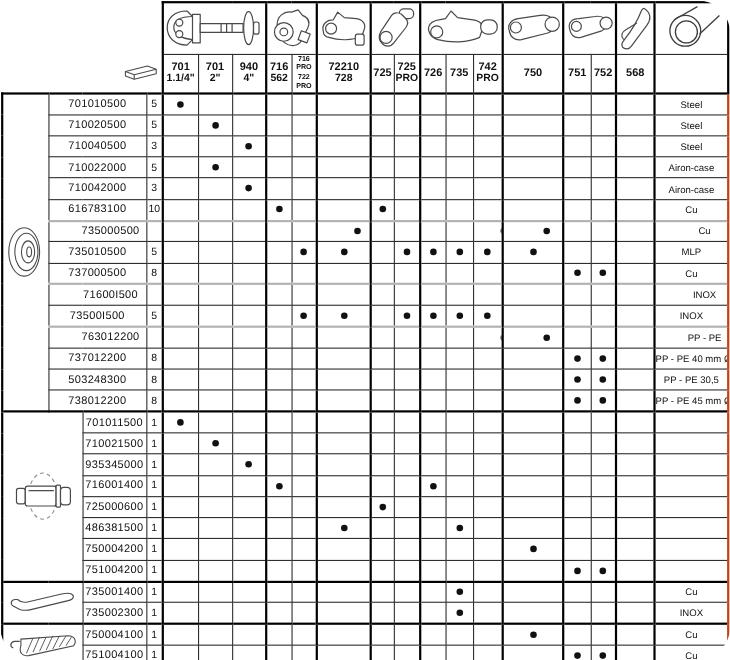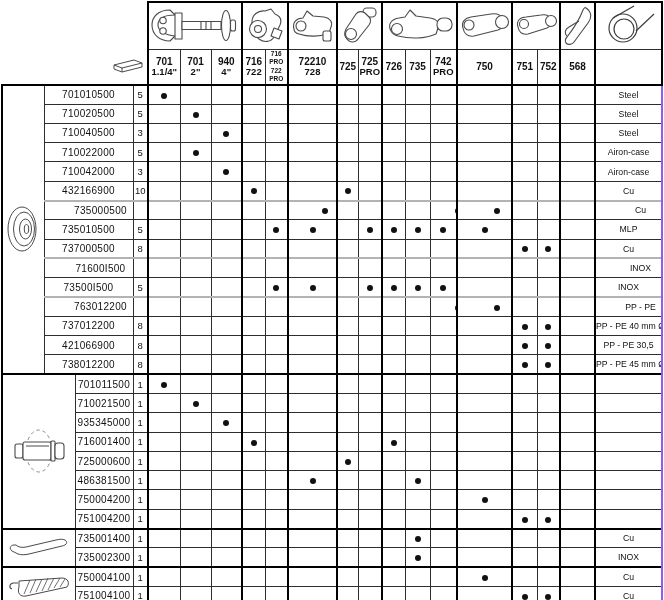--- a/index.html
+++ b/index.html
@@ -1,35 +1,35 @@
 <!DOCTYPE html>
 <html><head>
 <meta charset="utf-8">
 <style>
   html,body{margin:0;padding:0;background:#fff;}
   .page{width:664px;height:600px;background:#fff;position:relative;overflow:hidden;
-        font-family:"Liberation Sans","DejaVu Sans",sans-serif;color:#111;}
+        font-family:"Liberation Sans","DejaVu Sans",sans-serif;color:#111;border-radius:31px;}
   table{border-collapse:collapse;table-layout:fixed;width:662px;margin:1px 0 0 1px;}
   td{padding:0;text-align:center;vertical-align:middle;overflow:hidden;}
   
   .img{height:46px;border:1px solid #2e2e2e;border-top:2px solid #000;background:#fff;}
   .img svg{display:block;margin:0 auto;}
   .lab{height:29px;border:1px solid #2e2e2e;font-weight:bold;}
   .l0{font-size:10px;line-height:1.15;}
   .l1{font-size:9.5px;line-height:1.1;}
   .tiny{font-size:6.5px;line-height:1.3;}
   .nb{border:none;background:#fff;}
   .corner{display:flex;justify-content:flex-end;align-items:flex-end;height:100%;
           padding:0 3px 2px 0;box-sizing:border-box;}
   
   tbody tr{height:19.3px;}
   tbody td{border:1px solid #2e2e2e;font-size:10px;}
   .part{letter-spacing:.3px;}
   .qty{font-size:9.5px;}
-  .mat{font-size:8.7px;white-space:nowrap;border-right:2px solid #8b5cf6;margin-top:28px;}
+  .mat{font-size:8.7px;white-space:nowrap;border-right:2px solid #c2410c;margin-top:28px;}
   .mat-h{border-right:2px solid #000;}
   .gl{border-left:2px solid #000;}
   .sub{border-left:1px solid #9c9c9c;}
   .iconc{border-left:2px solid #000;}
   .iconc svg{display:block;margin:0 auto;}
   tr.secstart>td{border-top:2px solid #000;}
   tr.sep>td{border-top:2px solid #b3b3b3;padding-left:24px;}
   tbody tr:last-child>td{border-bottom:2px solid #000;}
   .dot{display:inline-block;width:6px;height:6px;border-radius:50%;background:#111;vertical-align:middle;}
 </style>
@@ -172,21 +172,21 @@
           <td class="lab">
             <div class="l0">701</div>
             <div class="l1">2"</div>
           </td>
           <td class="lab">
             <div class="l0">940</div>
             <div class="l1">4"</div>
           </td>
           <td class="lab gl">
             <div class="l0">716</div>
-            <div class="l1">722</div>
+            <div class="l1">562</div>
           </td>
           <td class="lab sub">
             <div class="tiny">716 PRO</div>
             <div class="tiny">722 PRO</div>
           </td>
           <td class="lab gl">
             <div class="l0">72210</div>
             <div class="l1">728</div>
           </td>
           <td class="lab gl">
@@ -326,21 +326,21 @@
           <td class="dotc gl"></td>
           <td class="dotc"></td>
           <td class="dotc"></td>
           <td class="dotc gl"></td>
           <td class="dotc gl"></td>
           <td class="dotc"></td>
           <td class="dotc gl"></td>
           <td class="mat gl">Airon-case</td>
         </tr>
         <tr>
-          <td class="part" colspan="2">432166900</td>
+          <td class="part" colspan="2">616783100</td>
           <td class="qty">10</td>
           <td class="dotc gl"></td>
           <td class="dotc"></td>
           <td class="dotc"></td>
           <td class="dotc gl"><span class="dot"></span></td>
           <td class="dotc sub"></td>
           <td class="dotc gl"></td>
           <td class="dotc gl"><span class="dot"></span></td>
           <td class="dotc sub"></td>
           <td class="dotc gl"></td>
@@ -486,21 +486,21 @@
           <td class="dotc gl"></td>
           <td class="dotc"></td>
           <td class="dotc"></td>
           <td class="dotc gl"></td>
           <td class="dotc gl"><span class="dot"></span></td>
           <td class="dotc"><span class="dot"></span></td>
           <td class="dotc gl"></td>
           <td class="mat gl">PP - PE 40 mm Ø</td>
         </tr>
         <tr>
-          <td class="part" colspan="2">421066900</td>
+          <td class="part" colspan="2">503248300</td>
           <td class="qty">8</td>
           <td class="dotc gl"></td>
           <td class="dotc"></td>
           <td class="dotc"></td>
           <td class="dotc gl"></td>
           <td class="dotc sub"></td>
           <td class="dotc gl"></td>
           <td class="dotc gl"></td>
           <td class="dotc sub"></td>
           <td class="dotc gl"></td>

